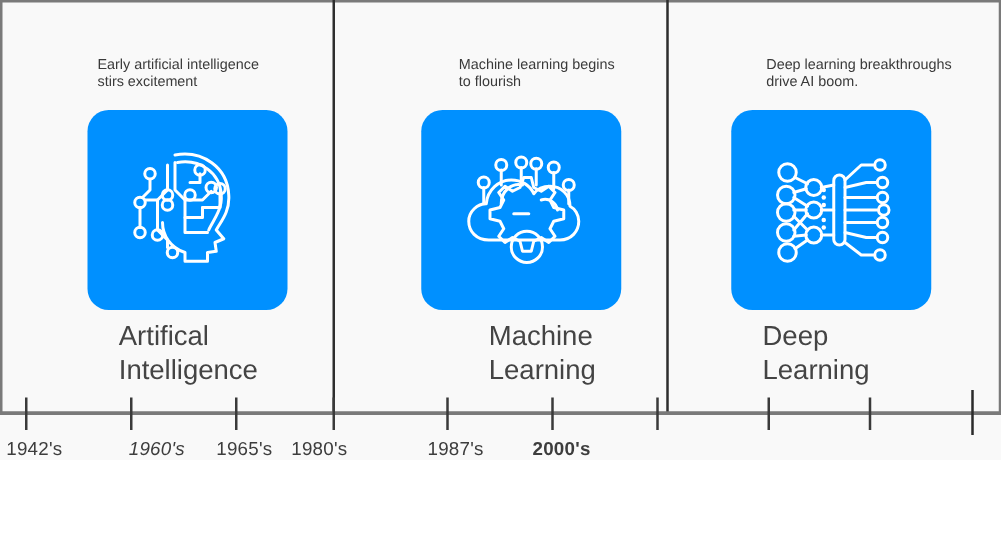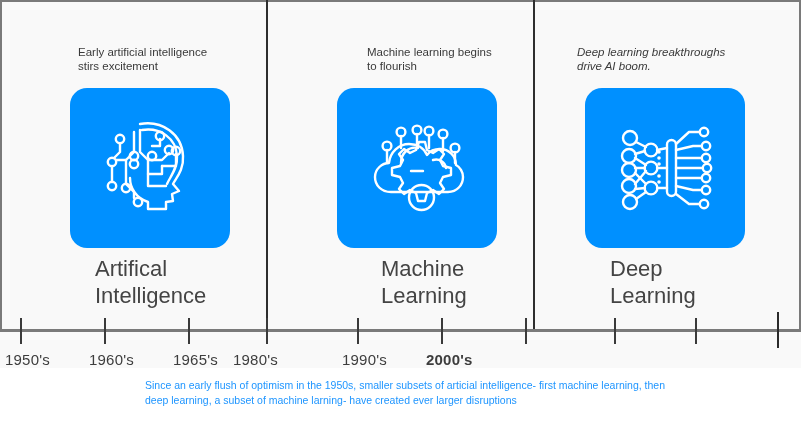--- a/index.html
+++ b/index.html
@@ -198,23 +198,23 @@
       <circle cx="60" cy="22" r="4.4"></circle>
       <circle cx="72" cy="23" r="4.4"></circle>
       <circle cx="86" cy="26" r="4.4"></circle>
       <circle cx="98" cy="40" r="4.4"></circle>
 
       <path d="M62 60 L68 60 L70 68 L76 71 L82 67 L87 72 L83 78 L86 84 L94 86 L94 93 L86 95 L83 101 L87 107 L82 112 L76 108 L70 111 L68 119 L61 119 L59 111 L53 108 L47 112 L42 107 L46 101 L43 95 L35 93 L35 86 L43 84 L46 78 L42 72 L47 67 L53 71 L59 68 Z" transform="translate(0,-26) scale(1)"></path>
       <circle cx="64.5" cy="63.5" r="12.5" transform="translate(0,26)"></circle>
     </g>
   </svg>
       </div>
-      <div class="tile-title" style="left: 381px; top: 255px;">Machine
+      <div class="tile-title" style="left: 391px; top: 255px;">Machine
 Learning</div>
-      <div class="caption" style="left: 577px; top: 45px; font-style: italic;">Deep learning breakthroughs
+      <div class="caption" style="left: 613px; top: 45px;">Deep learning breakthroughs
 drive AI boom.</div>
       <div class="tile" style="left: 585px; top: 88px; background: rgb(0, 144, 255);">
         <svg xmlns="http://www.w3.org/2000/svg" width="120" height="120" viewBox="0 0 120 120">
     <g fill="none" stroke="#ffffff" stroke-width="2.4" stroke-linecap="round" stroke-linejoin="round">
 
       <rect x="62" y="32" width="9" height="56" rx="4.5"></rect>
 
       <circle cx="54" cy="44" r="1.8" fill="#ffffff" stroke="none"></circle>
       <circle cx="54" cy="50" r="1.8" fill="#ffffff" stroke="none"></circle>
       <circle cx="54" cy="56" r="1.8" fill="#ffffff" stroke="none"></circle>
@@ -261,35 +261,33 @@
     </g>
   </svg>
       </div>
       <div class="tile-title" style="left: 610px; top: 255px;">Deep
 Learning</div>
     </div>
 
   <div class="axis-line"></div>
   <div id="ticks">
       <div class="tick" style="left: 20px;"></div>
-      <div class="tick-label" style="left: 5px;">1950's</div>
+      <div class="tick-label" style="left: 5px;">1942's</div>
       <div class="tick" style="left: 104px;"></div>
-      <div class="tick-label" style="left: 89px;">1960's</div>
+      <div class="tick-label" style="left: 103px; font-style: italic;">1960's</div>
       <div class="tick" style="left: 188px;"></div>
       <div class="tick-label" style="left: 173px;">1965's</div>
       <div class="tick" style="left: 266px;"></div>
       <div class="tick-label" style="left: 233px;">1980's</div>
       <div class="tick" style="left: 357px;"></div>
-      <div class="tick-label" style="left: 342px;">1990's</div>
+      <div class="tick-label" style="left: 342px;">1987's</div>
       <div class="tick" style="left: 441px;"></div>
       <div class="tick-label" style="left: 426px; font-weight: bold;">2000's</div>
       <div class="tick" style="left: 525px;"></div>
       <div class="tick-label" style="left: 484px; margin-top: 17px;">2010's</div>
       <div class="tick" style="left: 614px;"></div>
       <div class="tick" style="left: 695px;"></div>
       <div class="tick tall" style="left: 777px;"></div>
     </div>
 
   <div class="white-strip"></div>
-  <div class="note">Since an early flush of optimism in the 1950s, smaller subsets of articial intelligence- first machine learning, then
-deep learning, a subset of machine larning- have created ever larger disruptions</div>
 
 </div>
 
 </body></html>

